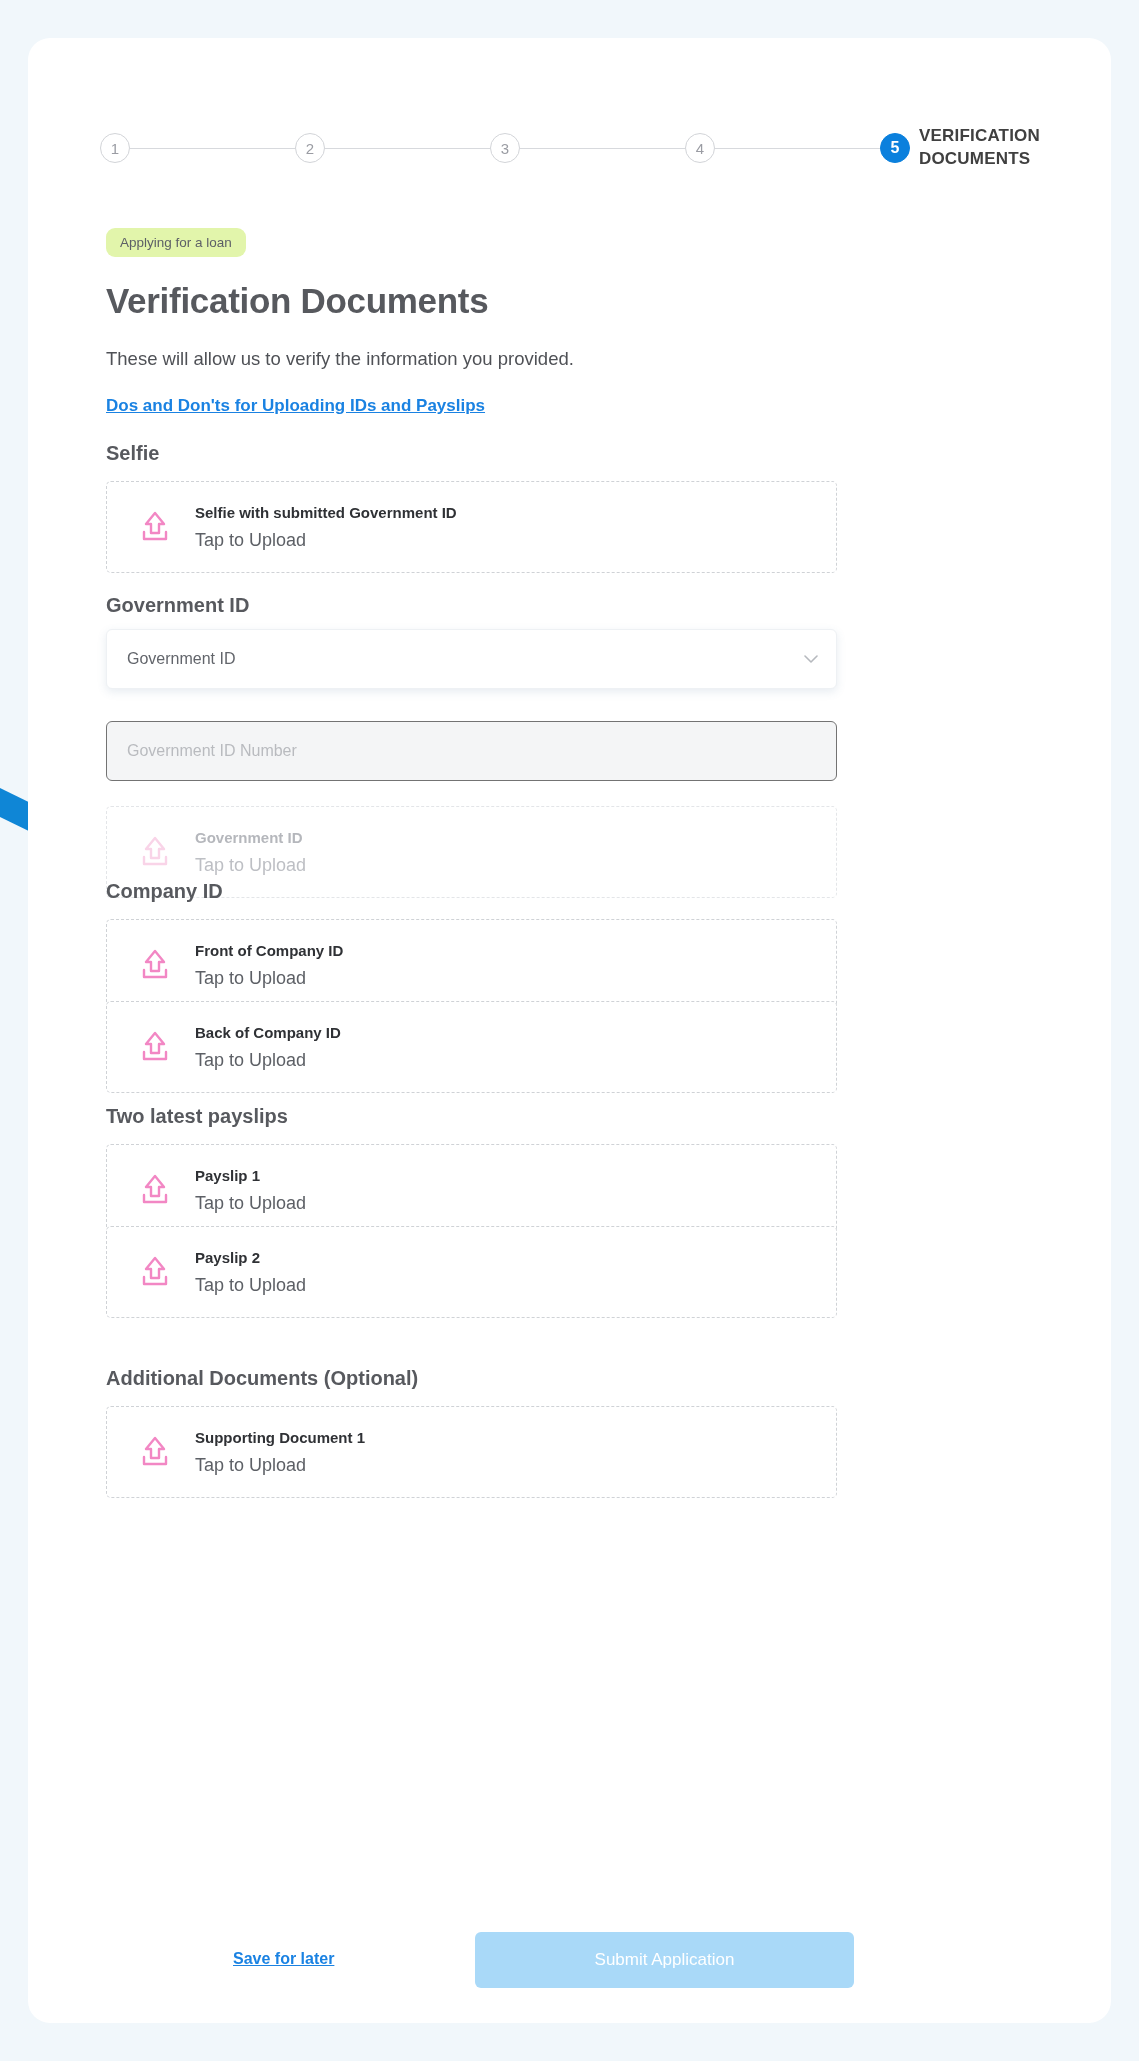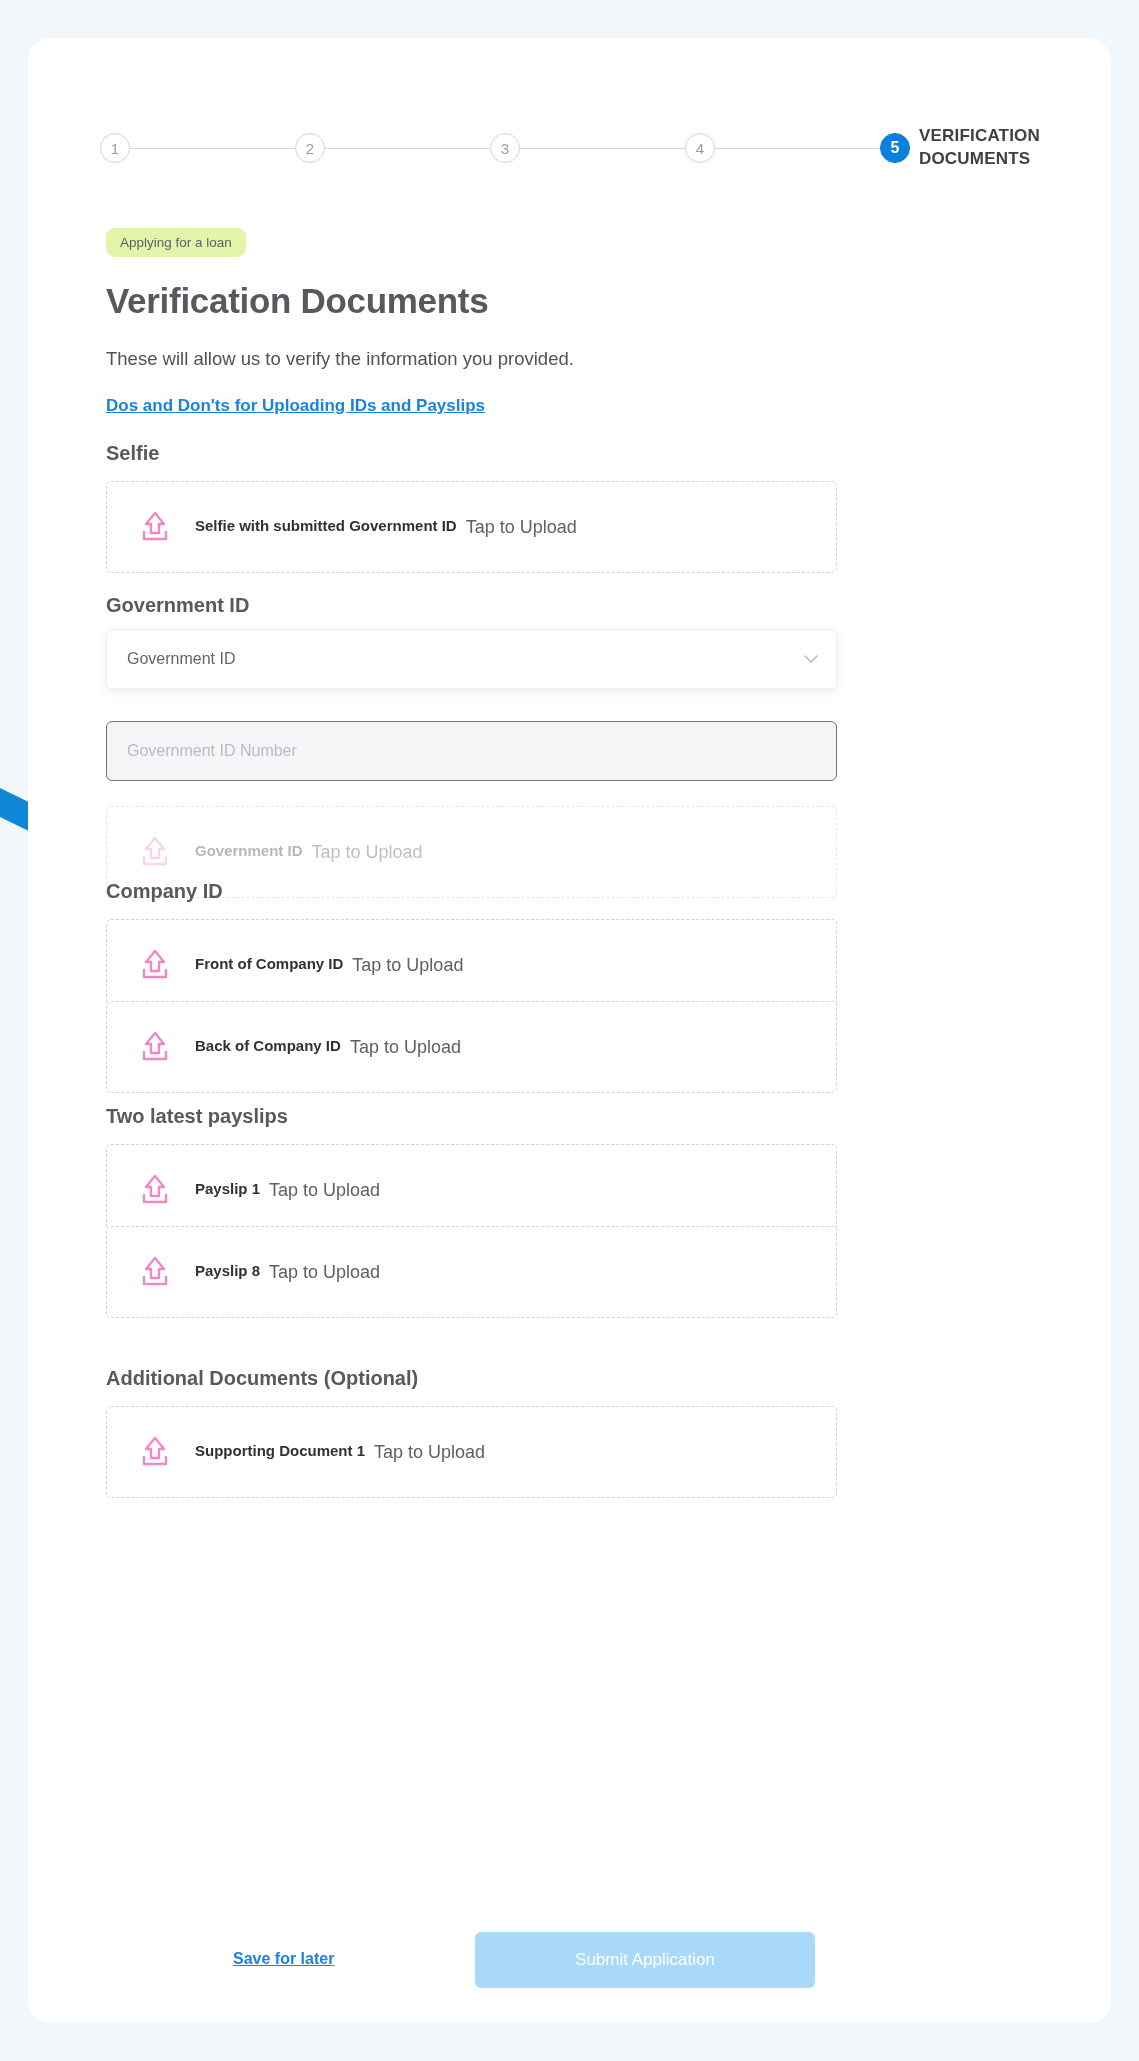--- a/index.html
+++ b/index.html
@@ -153,21 +153,21 @@
   .upload-box.tall { height: 92px; }
   .upload-icon {
     width: 44px;
     margin-left: 26px;
     margin-right: 18px;
     flex: 0 0 auto;
     display: flex;
     align-items: center;
     justify-content: center;
   }
-  .upload-texts { display: flex; flex-direction: row; gap: 9px; }
+  .upload-texts { display: flex; flex-direction: column; gap: 9px; }
   .upload-title {
     font-size: 15px;
     font-weight: bold;
     color: #2f3135;
   }
   .upload-sub {
     font-size: 18px;
     color: #5d6066;
   }
   
@@ -217,21 +217,21 @@
     font-size: 16px;
     font-weight: bold;
     color: #1a82e2;
     text-decoration: underline;
     cursor: pointer;
   }
   .submit-btn {
     position: absolute;
     left: 447px;
     top: 1894px;
-    width: 340px;
+    width: 379px;
     height: 56px;
     background: #a9d9f8;
     color: #ffffff;
     border: none;
     border-radius: 6px;
     font-size: 17px;
     font-family: "Liberation Sans", sans-serif;
     cursor: default;
     display: flex;
     align-items: center;
@@ -341,21 +341,21 @@
     </span>
   </div>
   <div class="upload-box tall" style="top:1188px">
     <span class="upload-icon">
       <svg width="40" height="40" viewBox="0 0 40 40" fill="none">
         <path d="M20 6 L29 17 H24 V26 H16 V17 H11 Z" stroke="#f287c4" stroke-width="2.4" stroke-linejoin="round" fill="none"></path>
         <path d="M9 25 V32 H31 V25" stroke="#f287c4" stroke-width="2.4" stroke-linecap="round" stroke-linejoin="round" fill="none"></path>
       </svg>
     </span>
     <span class="upload-texts">
-      <span class="upload-title">Payslip 8</span>
+      <span class="upload-title">Payslip 2</span>
       <span class="upload-sub">Tap to Upload</span>
     </span>
   </div>
 
   <div class="section-title" style="top:1329px">Additional Documents (Optional)</div>
   <div class="upload-box tall" style="top:1368px">
     <span class="upload-icon">
       <svg width="40" height="40" viewBox="0 0 40 40" fill="none">
         <path d="M20 6 L29 17 H24 V26 H16 V17 H11 Z" stroke="#f287c4" stroke-width="2.4" stroke-linejoin="round" fill="none"></path>
         <path d="M9 25 V32 H31 V25" stroke="#f287c4" stroke-width="2.4" stroke-linecap="round" stroke-linejoin="round" fill="none"></path>

